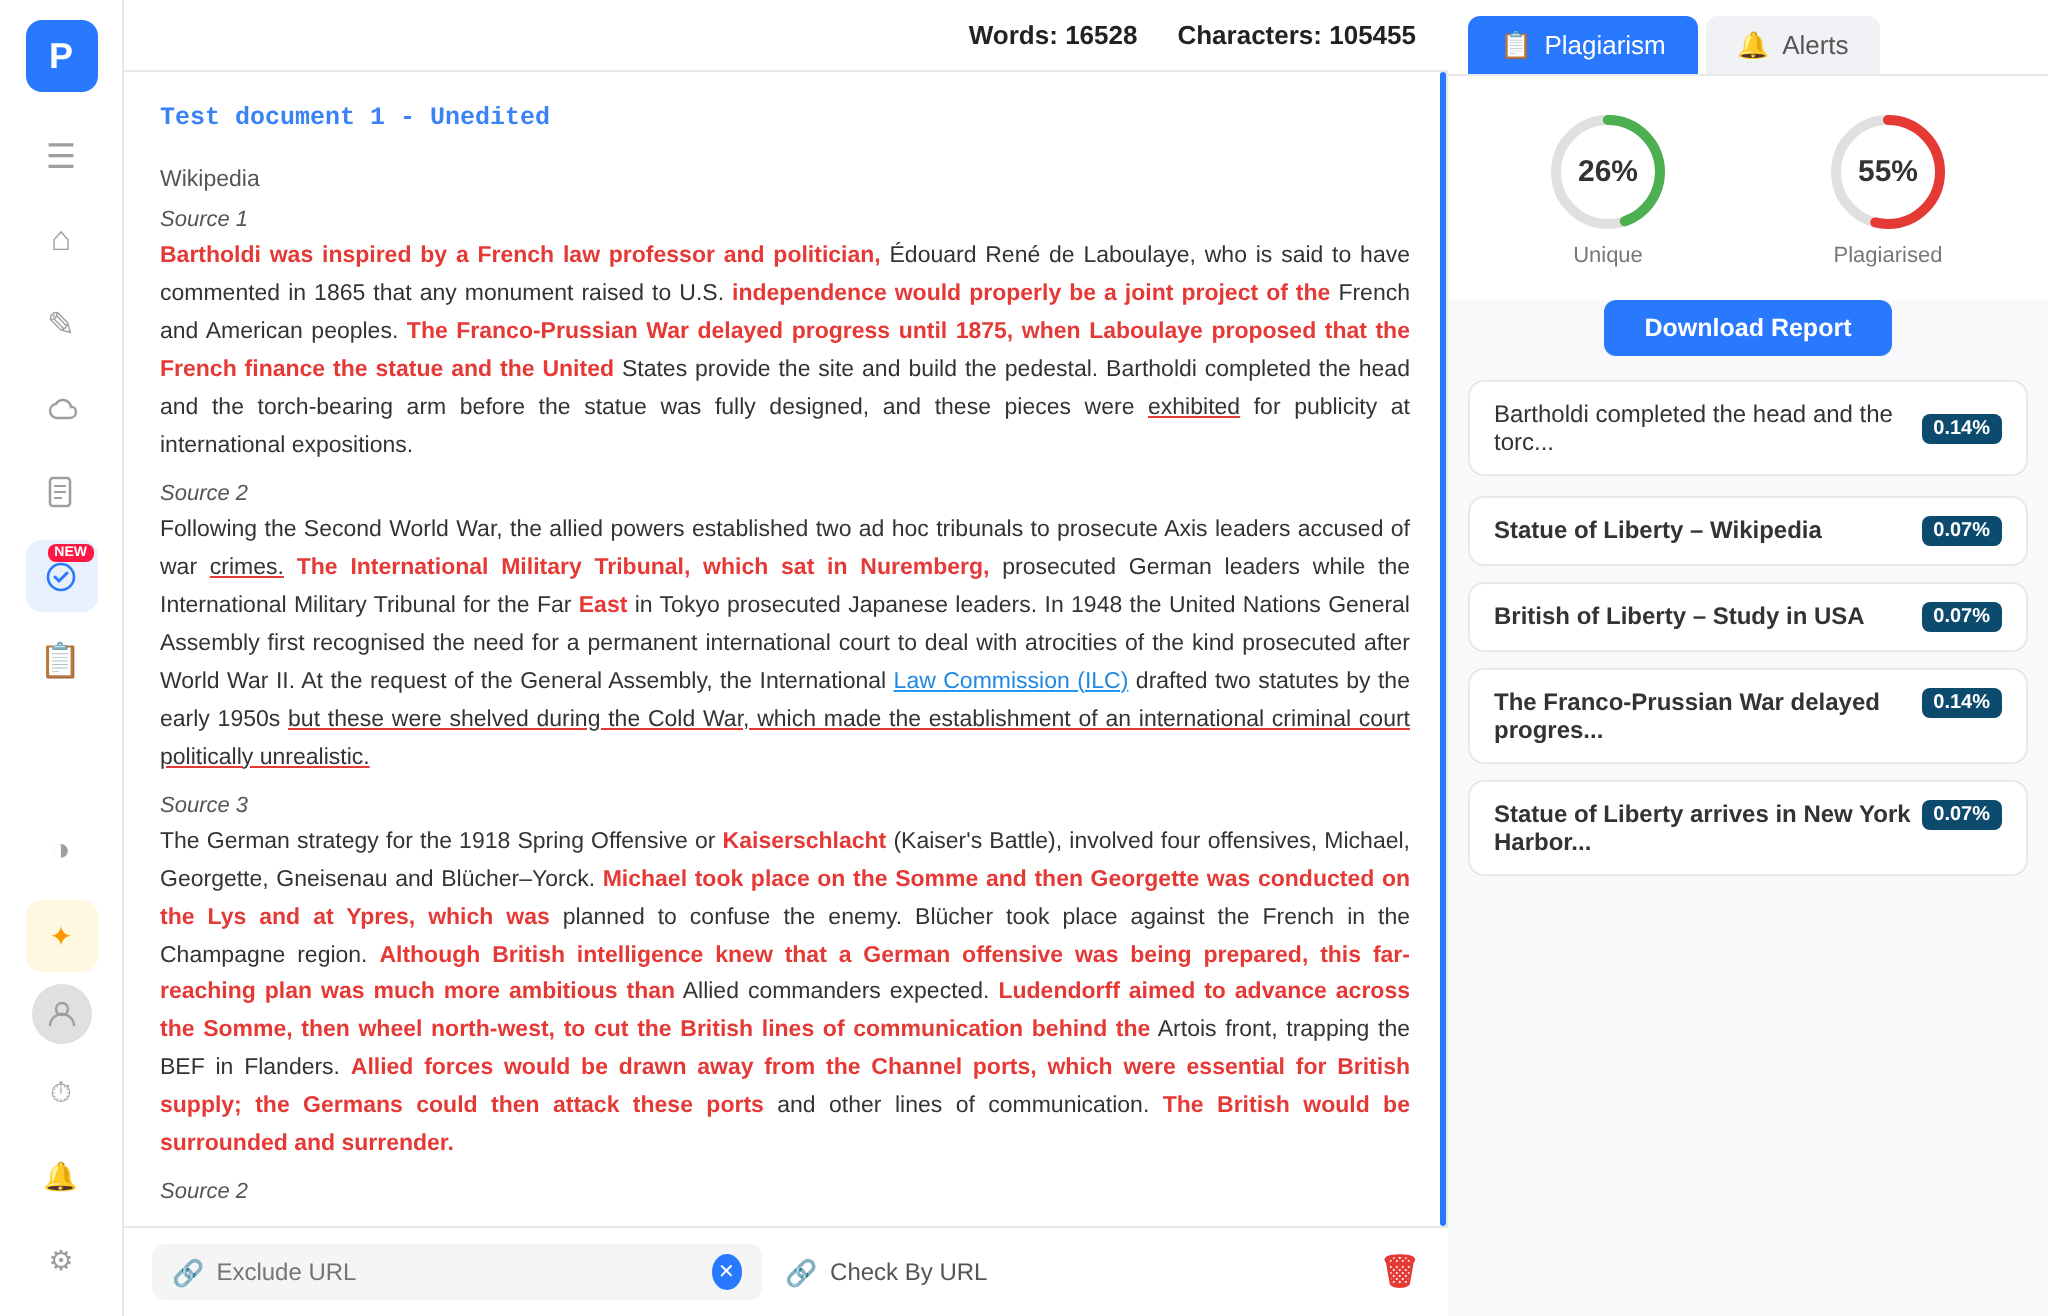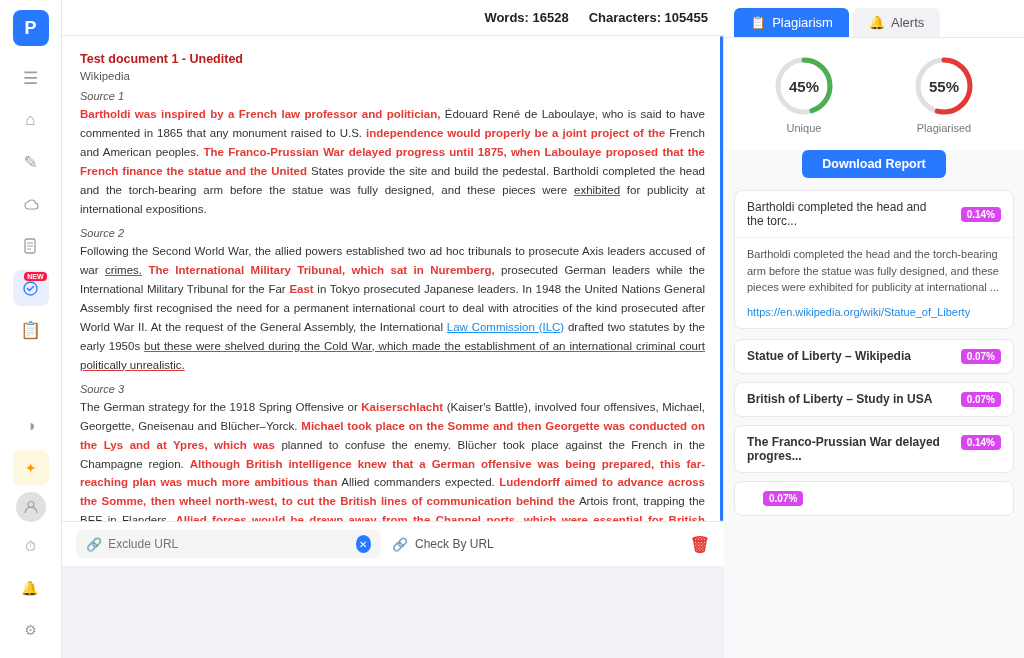--- a/index.html
+++ b/index.html
@@ -62,21 +62,21 @@
       display: flex; align-items: center; justify-content: center;
       color: #9e9e9e;
       font-size: 14px;
     }
 
     
     .main {
       flex: 1;
       display: flex;
       flex-direction: column;
-      height: 566px;
+      height: 658px;
       overflow: hidden;
     }
 
     
     .topbar {
       background: #fff;
       border-bottom: 1px solid #e8e8e8;
       padding: 10px 16px;
       display: flex;
       align-items: center;
@@ -104,22 +104,23 @@
       flex: 1;
       background: #fff;
       overflow-y: auto;
       padding: 16px 18px;
       border-right: 1px solid #e8e8e8;
       position: relative;
     }
     .doc-title {
       font-size: 12.5px;
       font-weight: 600;
-      color: #b91c1c;
-      margin-bottom: 4px;
+      color: #3b82f6;
+      margin-bottom: 18px;
+      font-family: Liberation Mono, monospace;
     }
     .doc-source {
       font-size: 11.5px;
       color: #555;
       margin-bottom: 2px;
     }
     .source-label {
       font-size: 11px;
       color: #555;
       margin: 8px 0 3px 0;
@@ -308,27 +309,26 @@
       padding: 9px 12px;
       cursor: pointer;
     }
     .result-title {
       font-size: 12px;
       font-weight: 400;
       color: #333;
       flex: 1;
     }
     .result-pct {
-      background: #d946ef;
+      background: #0c4a6e;
       color: #fff;
       font-size: 10px;
       font-weight: bold;
       padding: 2px 6px;
       border-radius: 4px;
-      margin-left: 16px;
     }
     .result-body {
       padding: 8px 12px;
       border-top: 1px solid #f0f0f0;
     }
     .result-body-text {
       font-size: 11px;
       color: #555;
       line-height: 1.5;
       margin-bottom: 6px;
@@ -492,21 +492,21 @@
 
   <div class="stats-circles">
 
     <div class="circle-stat">
       <div class="circle-wrap">
         <svg class="circle-svg" width="64" height="64">
           <circle cx="32" cy="32" r="26" fill="none" stroke="#e0e0e0" stroke-width="5"></circle>
           <circle cx="32" cy="32" r="26" fill="none" stroke="#4caf50" stroke-width="5" stroke-dasharray="73 90" stroke-linecap="round"></circle>
         </svg>
         <div class="circle-text">
-          <div class="circle-pct">45%</div>
+          <div class="circle-pct">26%</div>
         </div>
       </div>
       <div class="circle-label">Unique</div>
     </div>
 
     <div class="circle-stat">
       <div class="circle-wrap">
         <svg class="circle-svg" width="64" height="64">
           <circle cx="32" cy="32" r="26" fill="none" stroke="#e0e0e0" stroke-width="5"></circle>
           <circle cx="32" cy="32" r="26" fill="none" stroke="#e53935" stroke-width="5" stroke-dasharray="88 90" stroke-linecap="round"></circle>
@@ -521,41 +521,38 @@
 
   <button class="download-btn">Download Report</button>
 
   <div class="results-list">
 
     <div class="result-item">
       <div class="result-header">
         <div class="result-title">Bartholdi completed the head and the torc...</div>
         <div class="result-pct">0.14%</div>
       </div>
-      <div class="result-body">
-        <div class="result-body-text">Bartholdi completed the head and the torch-bearing arm before the statue was fully designed, and these pieces were exhibited for publicity at international ...</div>
-        <a class="result-link" href="#">https://en.wikipedia.org/wiki/Statue_of_Liberty</a>
-      </div>
     </div>
 
     <div class="result-simple">
       <div class="result-simple-title">Statue of Liberty – Wikipedia</div>
       <div class="result-pct">0.07%</div>
     </div>
 
     <div class="result-simple">
       <div class="result-simple-title">British of Liberty – Study in USA</div>
       <div class="result-pct">0.07%</div>
     </div>
 
     <div class="result-simple">
       <div class="result-simple-title">The Franco-Prussian War delayed progres...</div>
       <div class="result-pct">0.14%</div>
     </div>
 
     <div class="result-simple">
+      <div class="result-simple-title">Statue of Liberty arrives in New York Harbor...</div>
       <div class="result-pct">0.07%</div>
     </div>
 
   </div>
 
 
 </div>
 
 </body></html>

